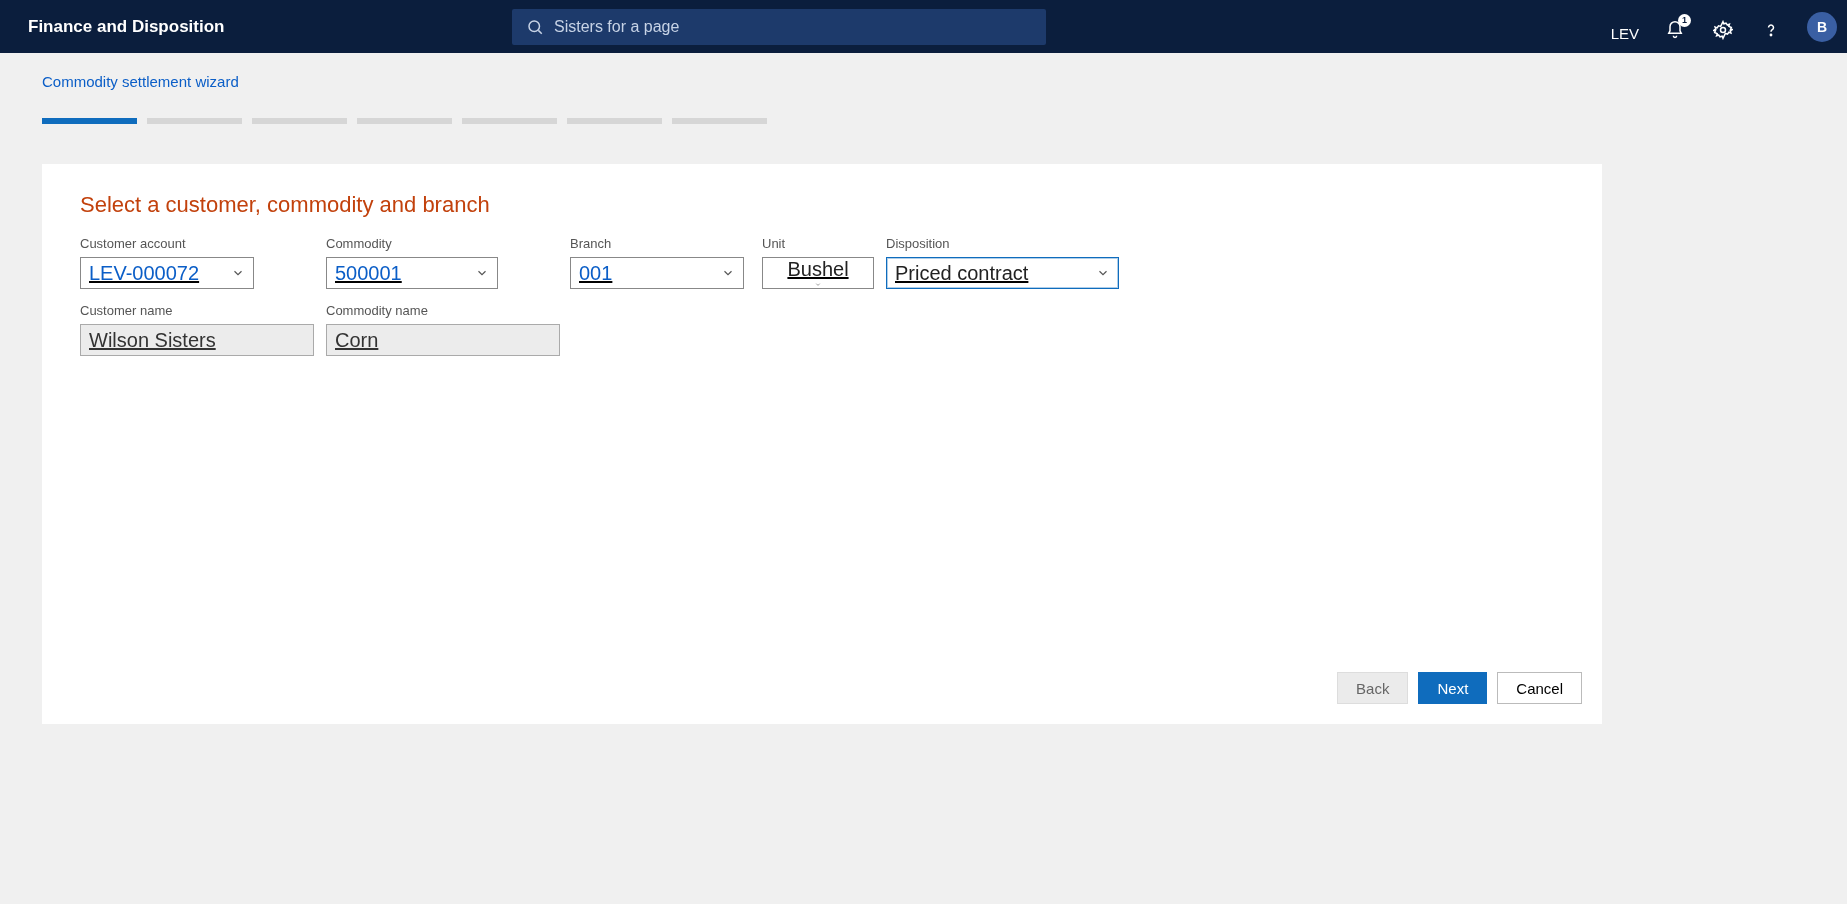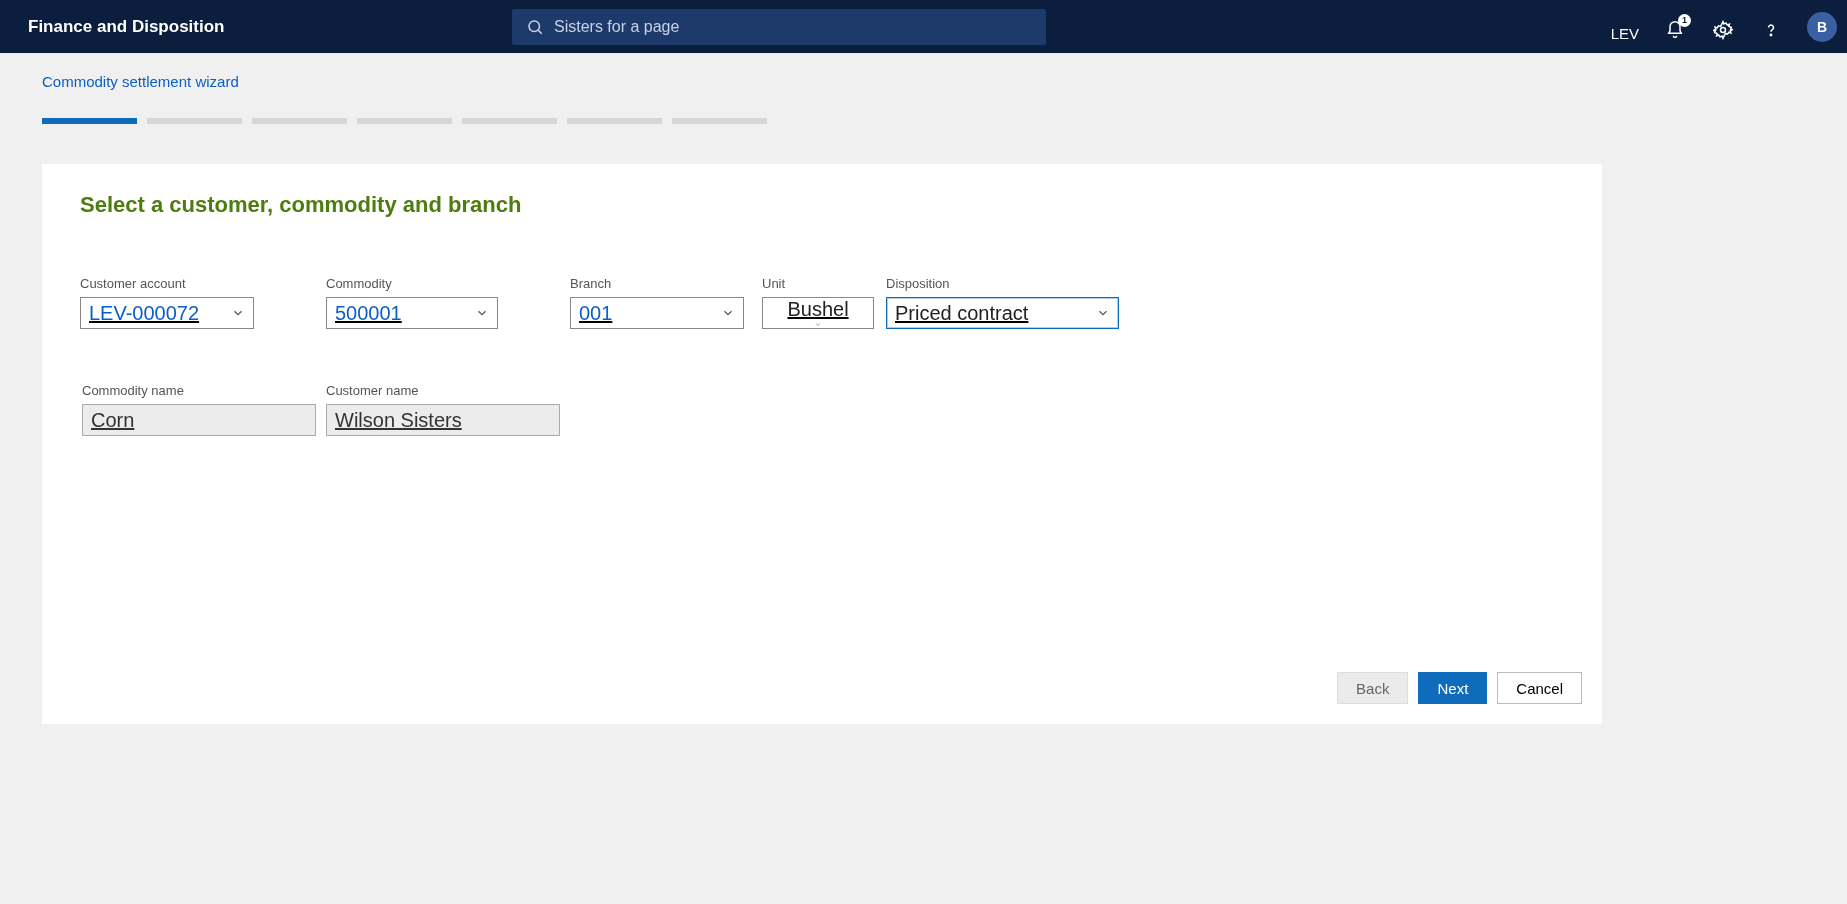--- a/index.html
+++ b/index.html
@@ -116,40 +116,39 @@
   background: #0f6cbd;
 }
 .card {
   background: #fff;
   padding: 28px 38px 40px 38px;
   min-height: 560px;
   position: relative;
   width: 1560px;
 }
 .card-title {
-  color: #4d7c0f;
+  color: #c2410c;
   font-size: 22px;
-  font-weight: 700;
+  font-weight: 400;
   margin-bottom: 18px;
 }
 .row1 {
   display: flex;
   gap: 10px;
   margin-bottom: 14px;
 }
 .row2 {
   display: flex;
   gap: 10px;
 }
 .field { display: flex; flex-direction: column; }
 .field label {
   font-size: 13px;
   color: #555;
   margin-bottom: 6px;
-  margin-top: 40px;
 }
 .select, .readonly {
   height: 32px;
   border: 1px solid #888;
   background: #fff;
   display: flex;
   align-items: center;
   padding: 0 8px;
   font-size: 20px;
   position: relative;
@@ -307,27 +306,27 @@
         <div class="select w-disp focused">
           <span class="val black">Priced contract</span>
           <svg class="chev" width="14" height="14" viewBox="0 0 24 24" fill="none" stroke="#555" stroke-width="2">
               <polyline points="6 9 12 15 18 9"></polyline>
             </svg>
         </div>
       </div>
     </div>
 
     <div class="row2">
+      <div class="field">
+        <label>Customer name</label>
+        <div class="readonly w-name">Wilson Sisters</div>
+      </div>
       <div class="field" style="margin-left:2px">
         <label>Commodity name</label>
         <div class="readonly w-name">Corn</div>
-      </div>
-      <div class="field">
-        <label>Customer name</label>
-        <div class="readonly w-name">Wilson Sisters</div>
       </div>
     </div>
 
     <div class="footer">
       <div class="btn disabled">Back</div>
       <div class="btn primary">Next</div>
       <div class="btn">Cancel</div>
     </div>
   </div>
 </div>

